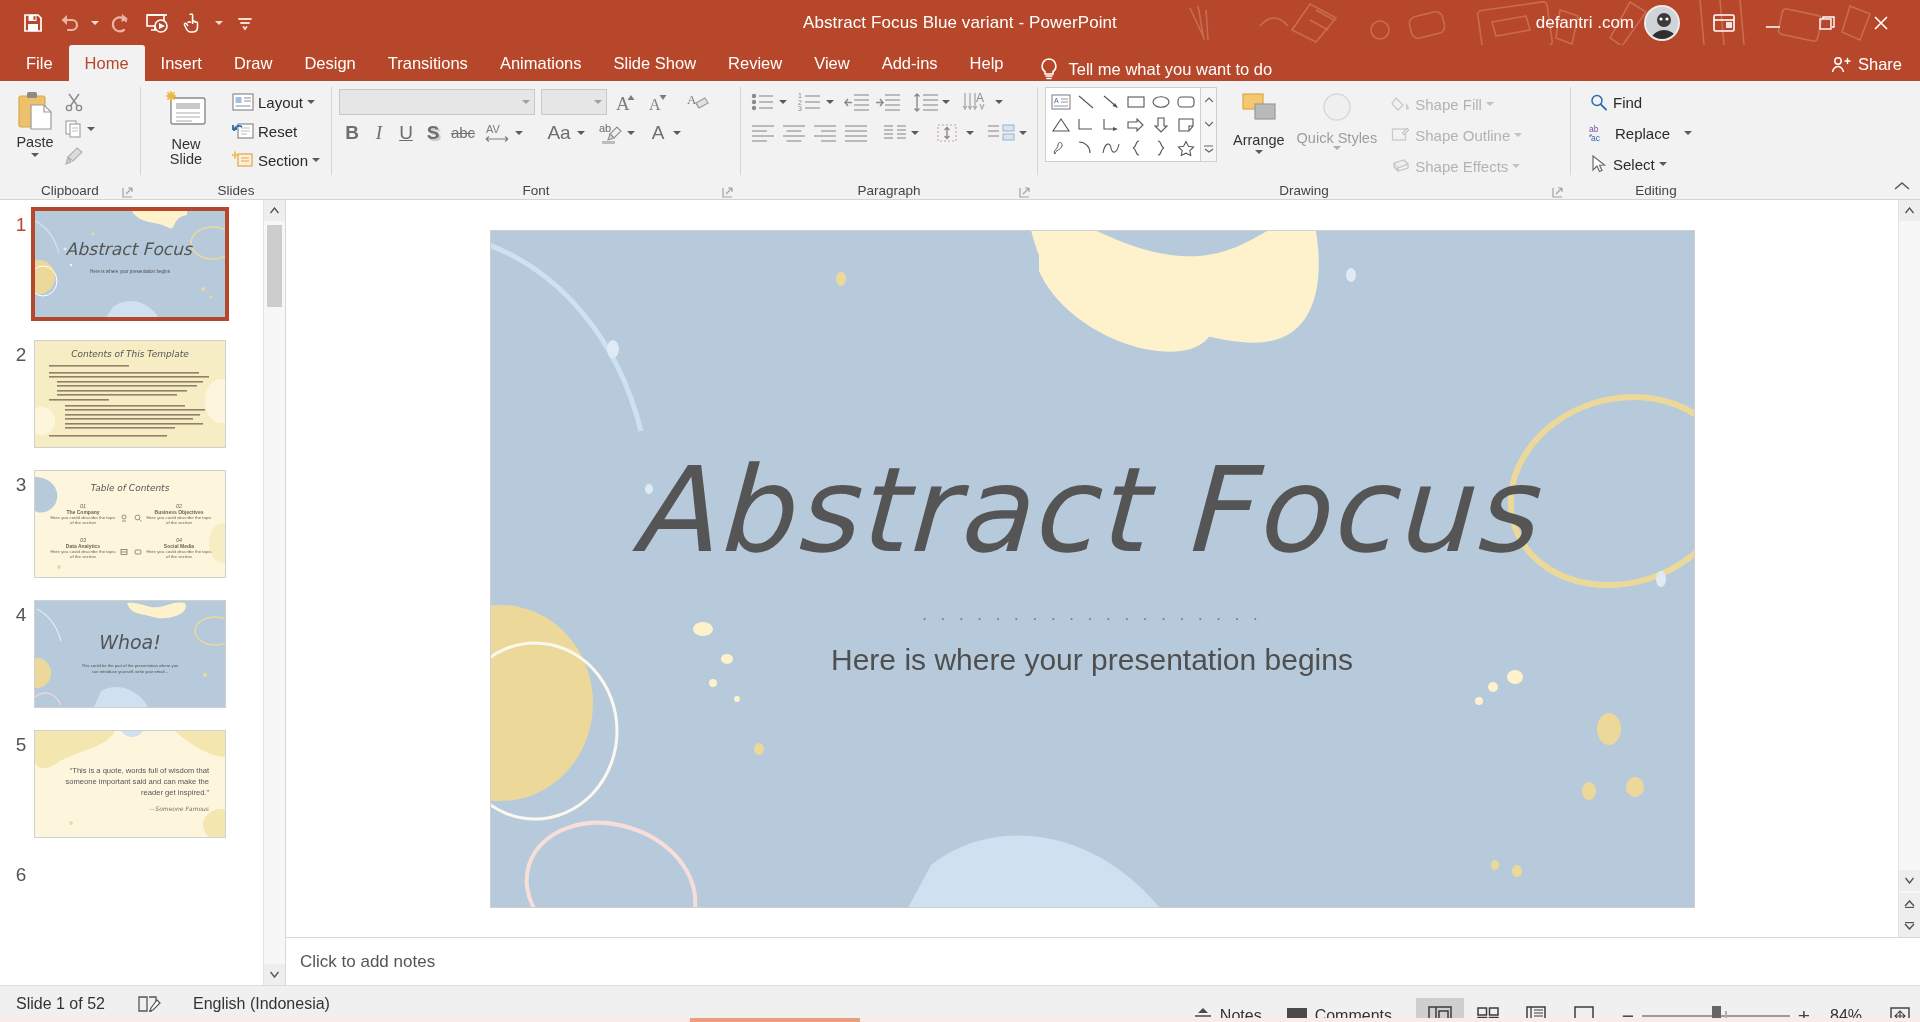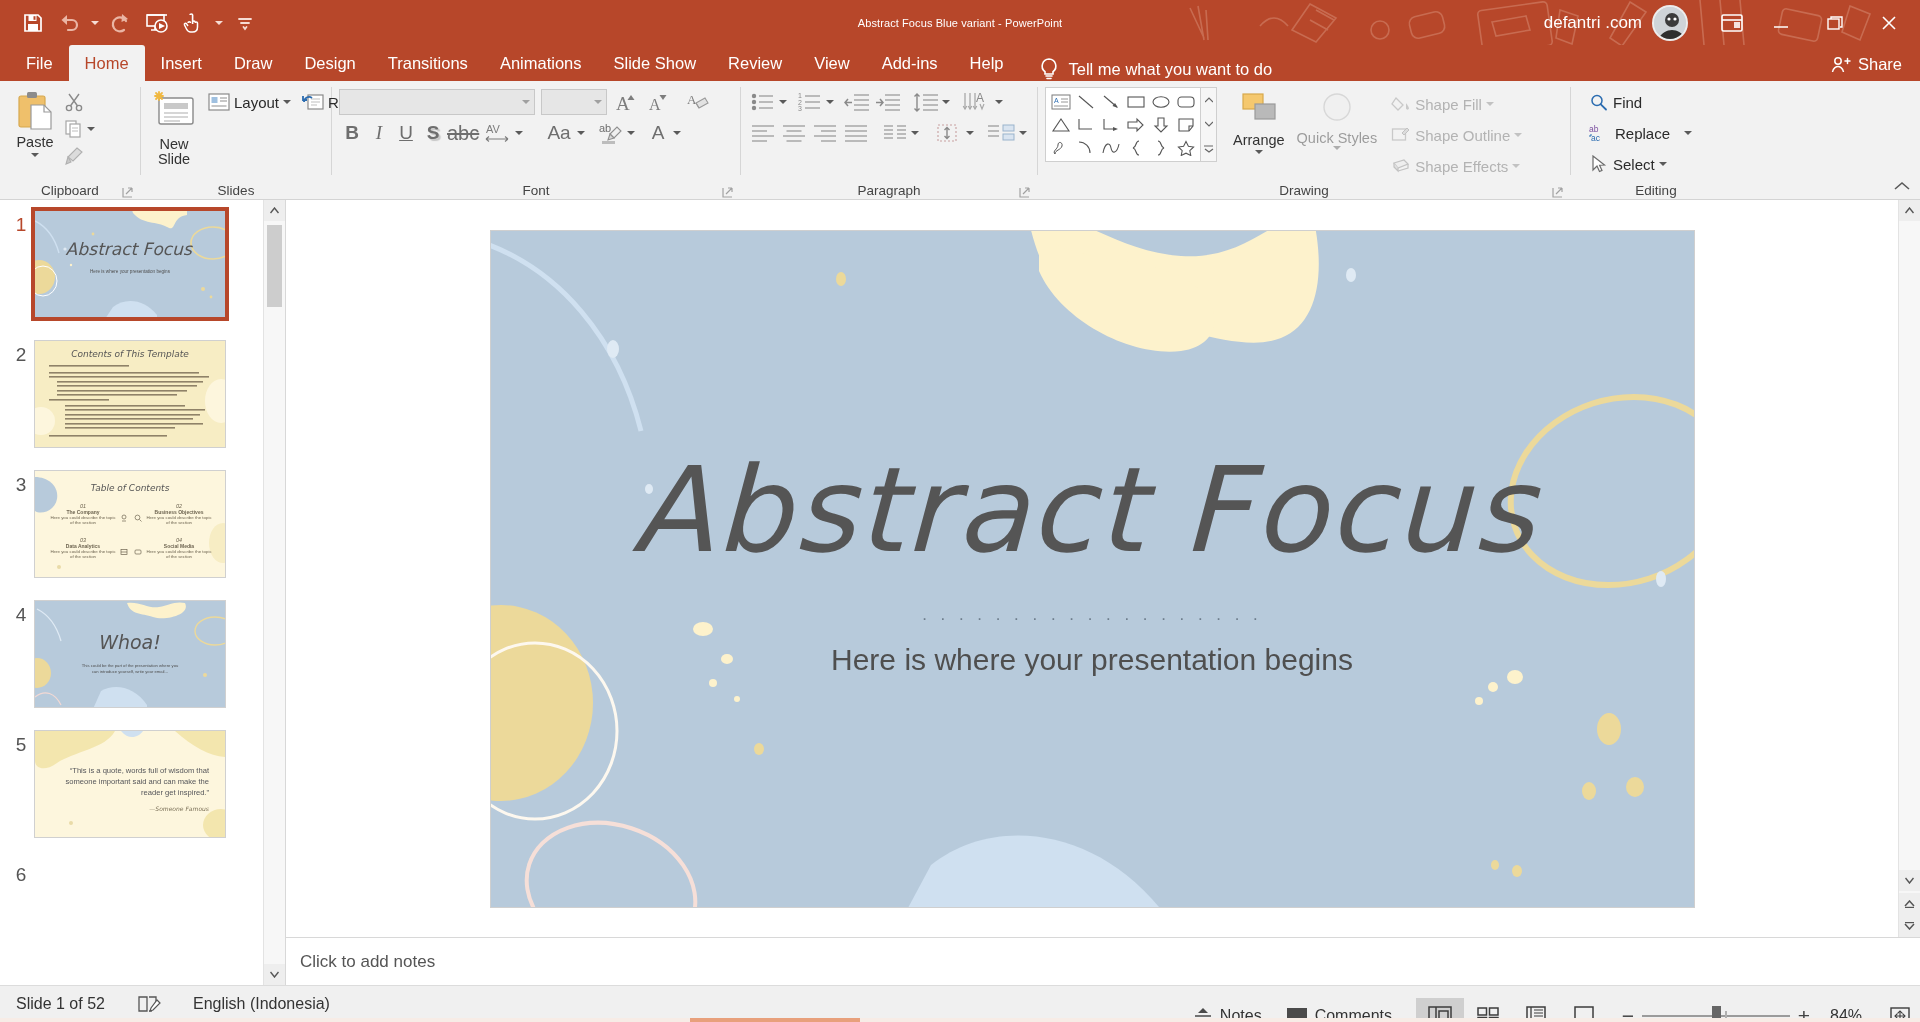--- a/index.html
+++ b/index.html
@@ -25,24 +25,24 @@
   .qat { display: flex; align-items: center; gap: 2px; padding-left: 16px; position: relative; z-index: 3; }
   .qat-btn {
     width: 34px; height: 34px; display: flex; align-items: center; justify-content: center;
     border-radius: 2px;
   }
   .qat-btn svg { display: block; }
   .qat-caret { width: 14px; height: 34px; display: flex; align-items: center; justify-content: center; }
   .caret-d { width: 0; height: 0; border-left: 4px solid transparent; border-right: 4px solid transparent; border-top: 4px solid #f6dcd4; }
   .title-center {
     position: absolute; left: 0; right: 0; text-align: center;
-    color: #fff; font-size: 11px; z-index: 2; pointer-events: none;
+    color: #fff; font-size: 17px; z-index: 2; pointer-events: none;
     letter-spacing: .1px;
   }
-  .tb-right { margin-left: auto; display: flex; align-items: center; position: relative; z-index: 3; padding-right: 4px; }
+  .tb-right { margin-left: auto; display: flex; align-items: center; position: relative; z-index: 3; padding-right: 12px; }
   .acct-name { color: #fff; font-size: 17px; margin-right: 10px; }
   .avatar {
     width: 36px; height: 36px; border-radius: 50%; overflow: hidden;
     background: #d8d8d8; position: relative; margin-right: 22px;
     border: 2px solid rgba(255,255,255,.55);
   }
   .ribbon-display { width: 44px; height: 45px; display:flex; align-items:center; justify-content:center; }
   .wbtn { width: 54px; height: 45px; display: flex; align-items: center; justify-content: center; }
 
   
@@ -383,21 +383,21 @@
           <svg width="46" height="44" viewBox="0 0 46 44">
             <rect x="8" y="8" width="34" height="26" rx="2" fill="#fff" stroke="#8a8a8a" stroke-width="1.4"></rect>
             <rect x="13" y="13" width="24" height="6" fill="#c9c9c9"></rect>
             <path d="M13 23h24 M13 27h24 M13 31h16" stroke="#c9c9c9" stroke-width="1.6"></path>
             <g stroke="#f0b840" stroke-width="1.8" stroke-linecap="round">
                 <path d="M8 2v8 M4 6h8 M5 3l6 6 M11 3l-6 6"></path>
               </g>
           </svg>
           <span class="big-lbl" style="white-space:pre-line">New Slide</span>
         </div>
-        <div style="display:flex;flex-direction:row;gap:3px;padding-top:2px;margin-left:4px">
+        <div style="display:flex;flex-direction:column;gap:3px;padding-top:2px;margin-left:4px">
           <div class="sm-btn">
             <span class="icn">
               <svg width="22" height="18" viewBox="0 0 22 18">
                   <rect x="1" y="1" width="20" height="16" fill="#fff" stroke="#8a8a8a" stroke-width="1.2"></rect>
                   <rect x="3.5" y="4" width="6" height="6" fill="#9fc0e0"></rect>
                   <path d="M12 5h7 M12 8h7 M3.5 13h15" stroke="#b5b5b5" stroke-width="1.3"></path>
                 </svg>
             </span>
             <span class="sm-lbl">Layout</span>
             <i class="mini-caret"></i>
@@ -470,21 +470,21 @@
           <div class="tool">
               <span class="fchar" style="font-style:italic;font-family:'Liberation Serif',serif">I</span>
             </div>
           <div class="tool">
               <span class="fchar" style="text-decoration:underline">U</span>
             </div>
           <div class="tool">
               <span class="fchar" style="font-weight:700;text-shadow:2px 2px 1px #c7c7c7">S</span>
             </div>
           <div class="tool" style="width:32px">
-              <span class="fchar" style="font-size:20px;text-decoration:line-through;width:32px">abc</span>
+              <span class="fchar" style="font-size:15px;text-decoration:line-through;width:32px">abc</span>
             </div>
           <div class="tool" style="width:34px">
             <svg width="30" height="24" viewBox="0 0 30 24">
                 <text x="4" y="12" font-size="11" fill="#7d7d7d" font-family="Liberation Sans">AV</text>
                 <path d="M4 18h22 M4 18l3-2.5 M4 18l3 2.5 M26 18l-3-2.5 M26 18l-3 2.5" stroke="#7d7d7d" stroke-width="1.1" fill="none"></path>
               </svg>
           </div>
           <i class="mini-caret"></i>
           <div class="tool" style="width:34px;margin-left:18px">
               <span class="fchar" style="width:34px">Aa</span>

